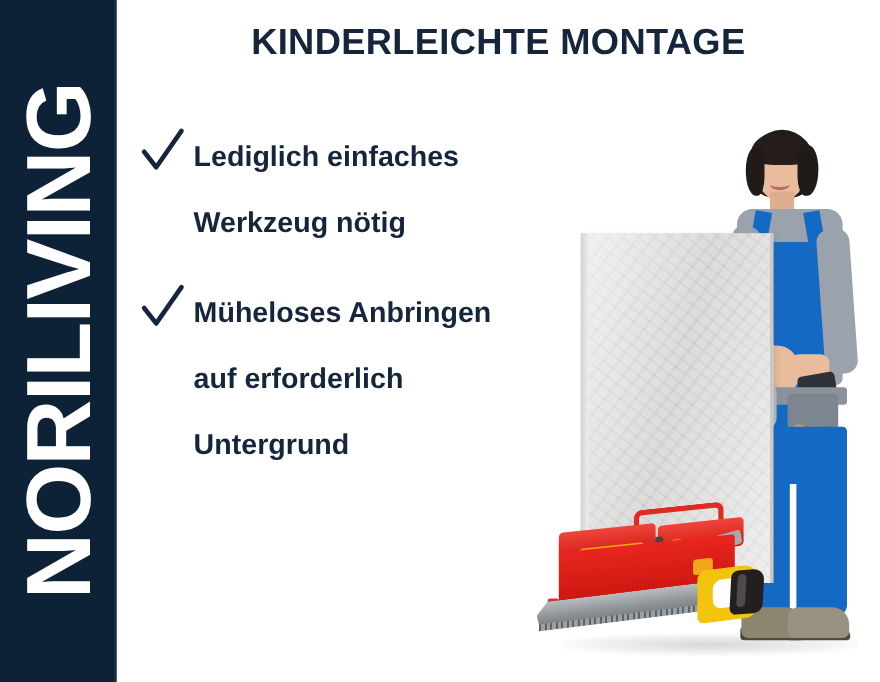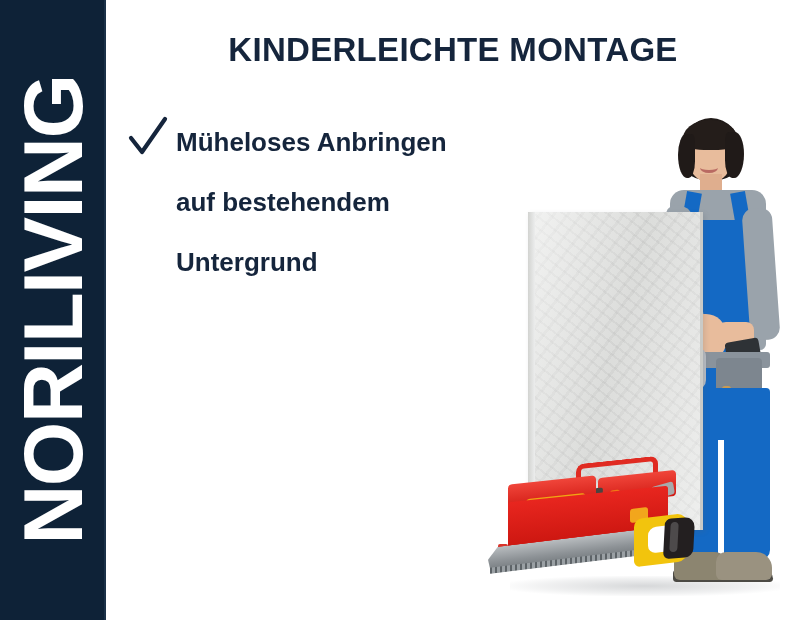--- a/index.html
+++ b/index.html
@@ -48,21 +48,21 @@
     font-weight: bold;
     font-size: 83px;
     letter-spacing: -1.5px;
     line-height: 1;
   }
 
   
   .headline {
     position: absolute;
     left: 106px;
-    top: 32px;
+    top: 20px;
     width: 694px;
     text-align: center;
     color: #15253c;
     font-family: "Liberation Sans", sans-serif;
     font-weight: bold;
     font-size: 33px;
     letter-spacing: 0.3px;
     line-height: 1.1;
   }
 
@@ -433,29 +433,38 @@
 <div class="banner">
 
   <div class="brand-band">
     <div class="brand-wordmark">NORILIVING</div>
   </div>
 
   <div class="headline">KINDERLEICHTE MONTAGE</div>
 
   <div class="bullet-list">
 
+    <div class="bullet">
+      <span class="check-icon">
+        <svg width="40" height="46" viewBox="0 0 40 46">
+          <path d="M3 24 L14 38 L37 5" fill="none" stroke="#15253c" stroke-width="4.2" stroke-linecap="round" stroke-linejoin="round"></path>
+        </svg>
+      </span>
+      <span class="bullet-text">Lediglich einfaches
+Werkzeug nötig</span>
+    </div>
 
     <div class="bullet">
       <span class="check-icon">
         <svg width="40" height="46" viewBox="0 0 40 46">
           <path d="M3 24 L14 38 L37 5" fill="none" stroke="#15253c" stroke-width="4.2" stroke-linecap="round" stroke-linejoin="round"></path>
         </svg>
       </span>
       <span class="bullet-text">Müheloses Anbringen
-auf bestehendem
+auf erforderlich
 Untergrund</span>
     </div>
 
 
   </div>
 
   <div class="photo-scene">
 
     <div class="ground-shadow"></div>
 

